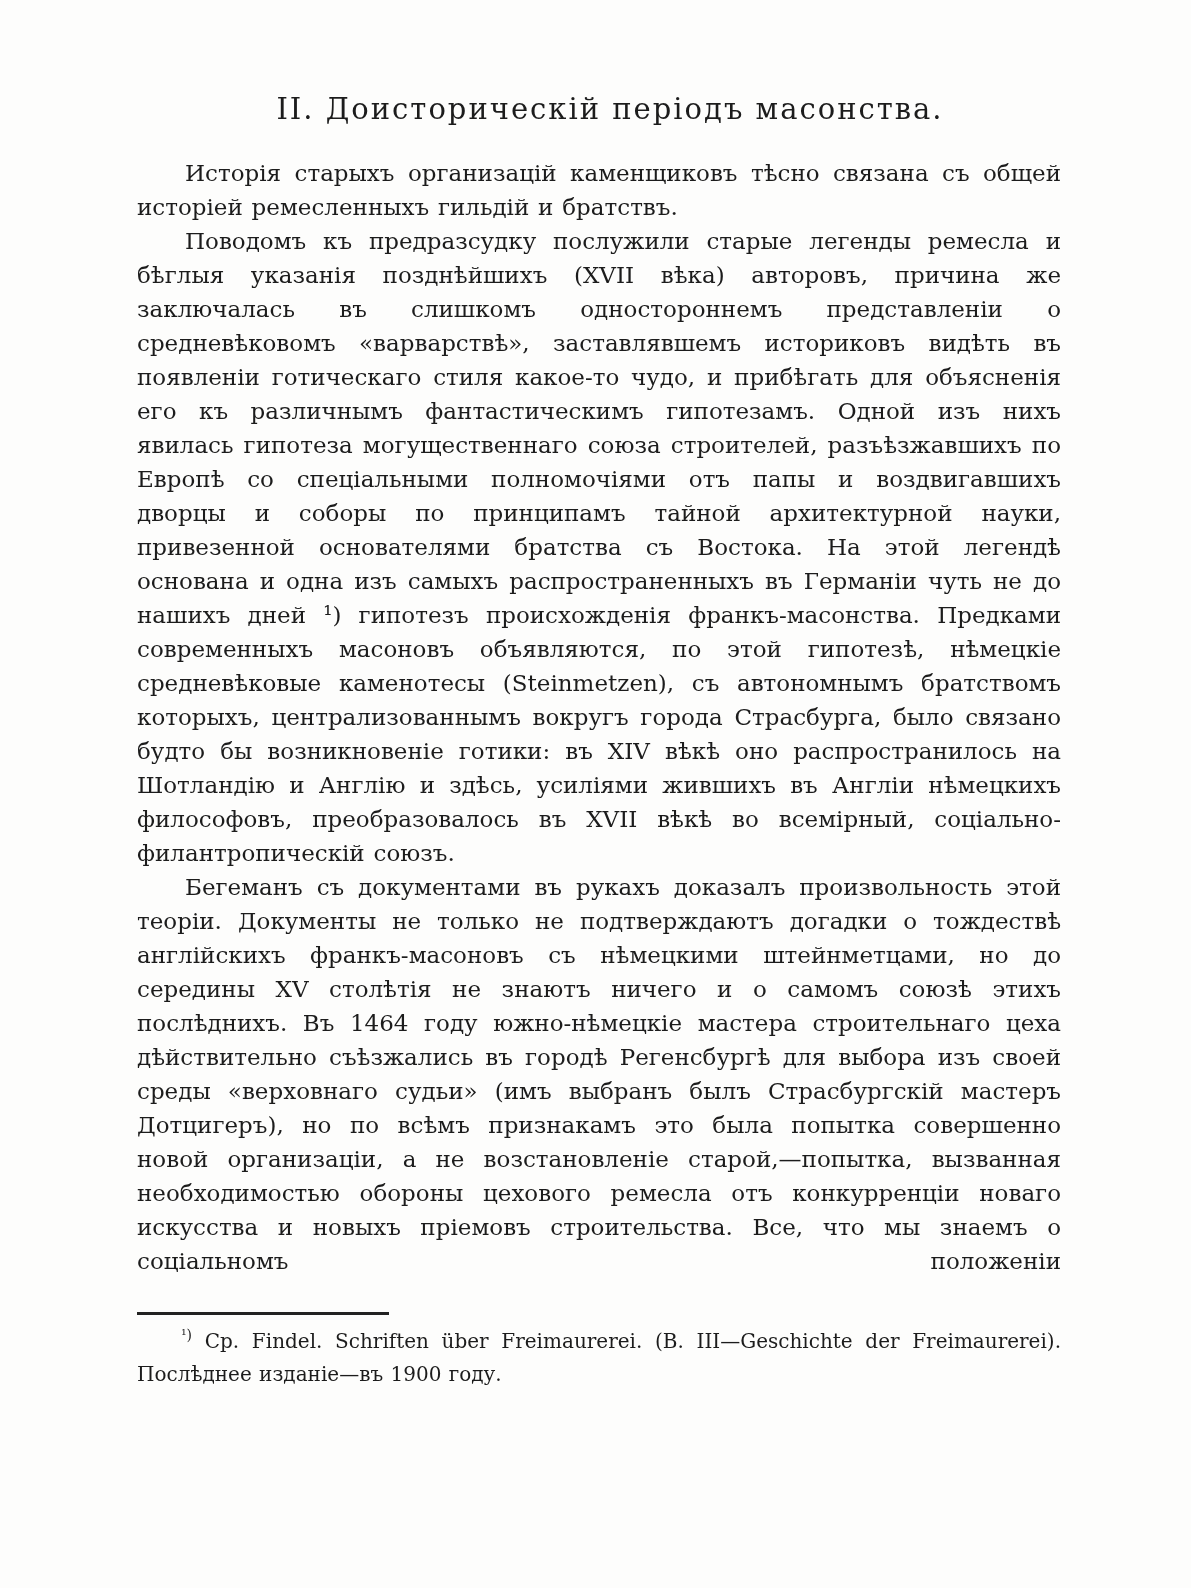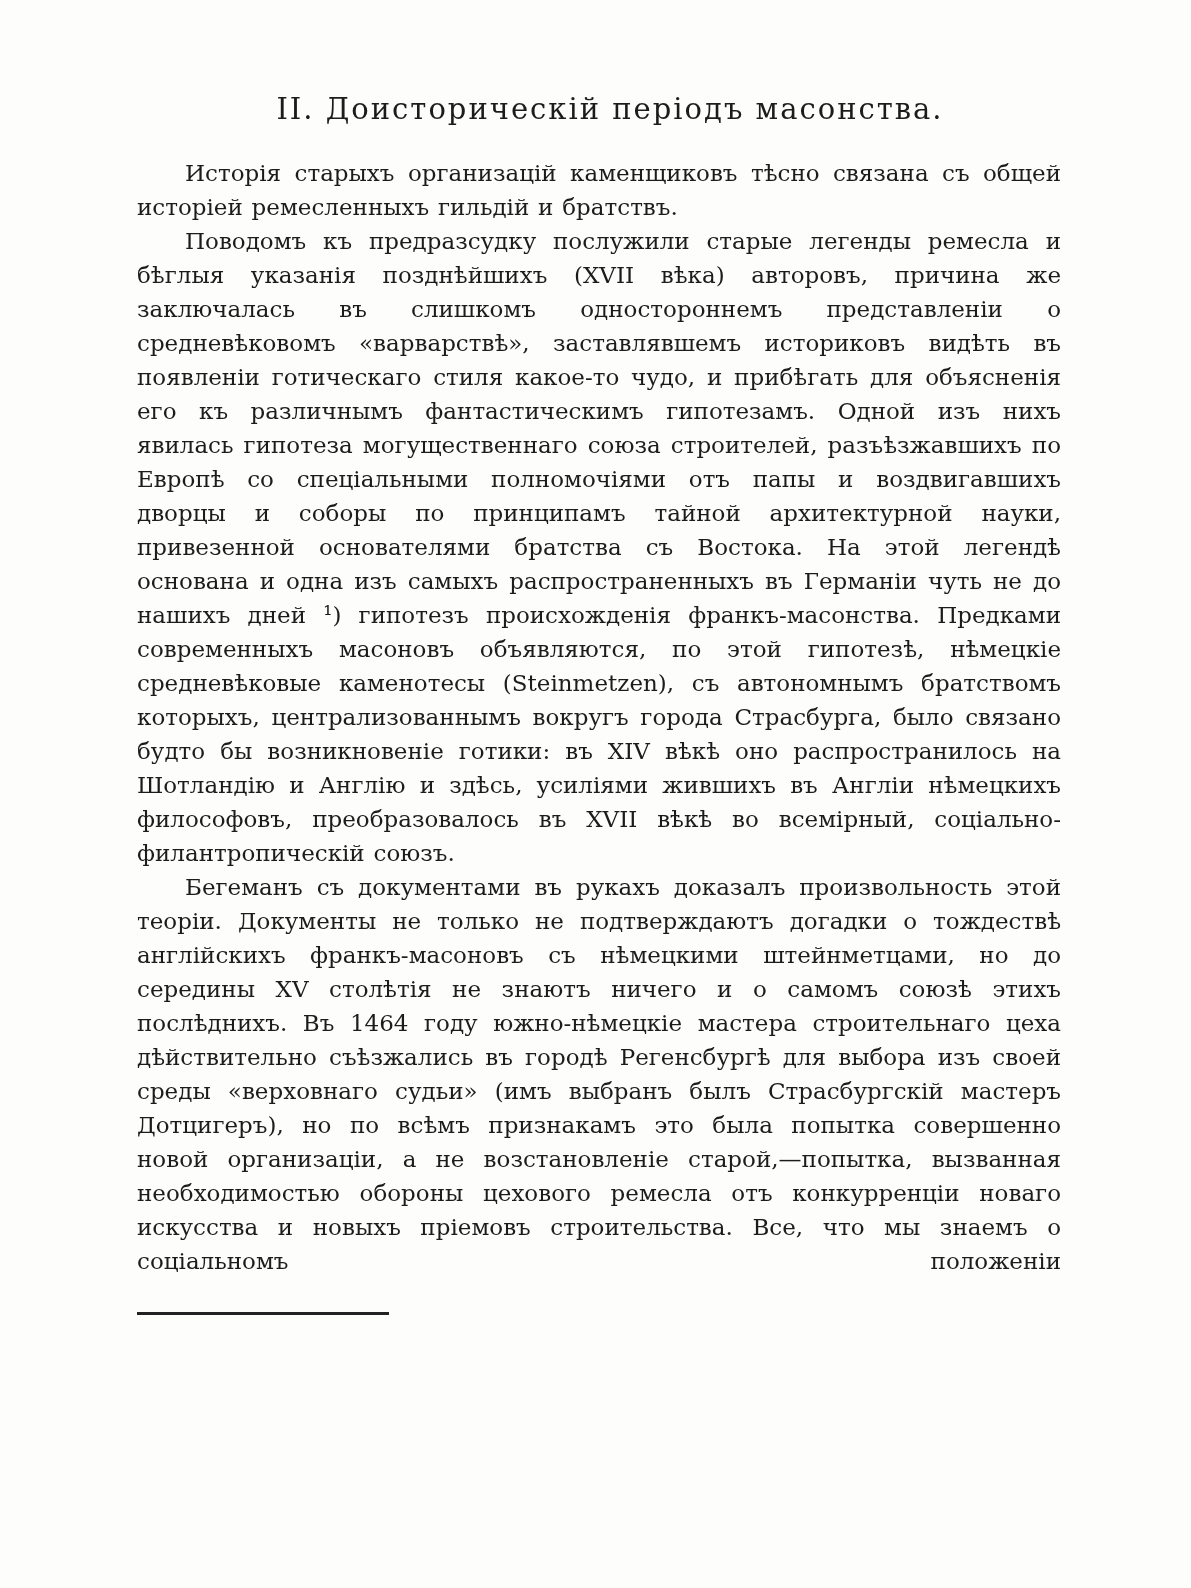--- a/index.html
+++ b/index.html
@@ -83,14 +83,15 @@
 
 
   <div class="body-text">
       <p class="body-para">Исторія старыхъ организацій каменщиковъ тѣсно связана съ общей исторіей ремесленныхъ гильдій и братствъ.</p>
       <p class="body-para">Поводомъ къ предразсудку послужили старые легенды ремесла и бѣглыя указанія позднѣйшихъ (XVII вѣка) авторовъ, причина же заключалась въ слишкомъ одностороннемъ представленіи о средневѣковомъ «варварствѣ», заставлявшемъ историковъ видѣть въ появленіи готическаго стиля какое-то чудо, и прибѣгать для объясненія его къ различнымъ фантастическимъ гипотезамъ. Одной изъ нихъ явилась гипотеза могущественнаго союза строителей, разъѣзжавшихъ по Европѣ со спеціальными полномочіями отъ папы и воздвигавшихъ дворцы и соборы по принципамъ тайной архитектурной науки, привезенной основателями братства съ Востока. На этой легендѣ основана и одна изъ самыхъ распространенныхъ въ Германіи чуть не до нашихъ дней ¹) гипотезъ происхожденія франкъ-масонства. Предками современныхъ масоновъ объявляются, по этой гипотезѣ, нѣмецкіе средневѣковые каменотесы (Steinmetzen), съ автономнымъ братствомъ которыхъ, централизованнымъ вокругъ города Страсбурга, было связано будто бы возникновеніе готики: въ XIV вѣкѣ оно распространилось на Шотландію и Англію и здѣсь, усиліями жившихъ въ Англіи нѣмецкихъ философовъ, преобразовалось въ XVII вѣкѣ во всемірный, соціально-филантропическій союзъ.</p>
       <p class="body-para continues">Бегеманъ съ документами въ рукахъ доказалъ произвольность этой теоріи. Документы не только не подтверждаютъ догадки о тождествѣ англійскихъ франкъ-масоновъ съ нѣмецкими штейнметцами, но до середины XV столѣтія не знаютъ ничего и о самомъ союзѣ этихъ послѣднихъ. Въ 1464 году южно-нѣмецкіе мастера строительнаго цеха дѣйствительно съѣзжались въ городѣ Регенсбургѣ для выбора изъ своей среды «верховнаго судьи» (имъ выбранъ былъ Страсбургскій мастеръ Дотцигеръ), но по всѣмъ признакамъ это была попытка совершенно новой организаціи, а не возстановленіе старой,—попытка, вызванная необходимостью обороны цехового ремесла отъ конкурренціи новаго искусства и новыхъ пріемовъ строительства. Все, что мы знаемъ о соціальномъ положеніи</p>
     </div>
 
   <hr class="footnote-rule">
 
+  <p class="footnote"><sup>¹)</sup> <span>Ср. Findel. Schriften über Freimaurerei. (B. III—Geschichte der Freimaurerei). Послѣднее изданіе—въ 1900 году.</span></p>
 
 </div>
 
 </body></html>

